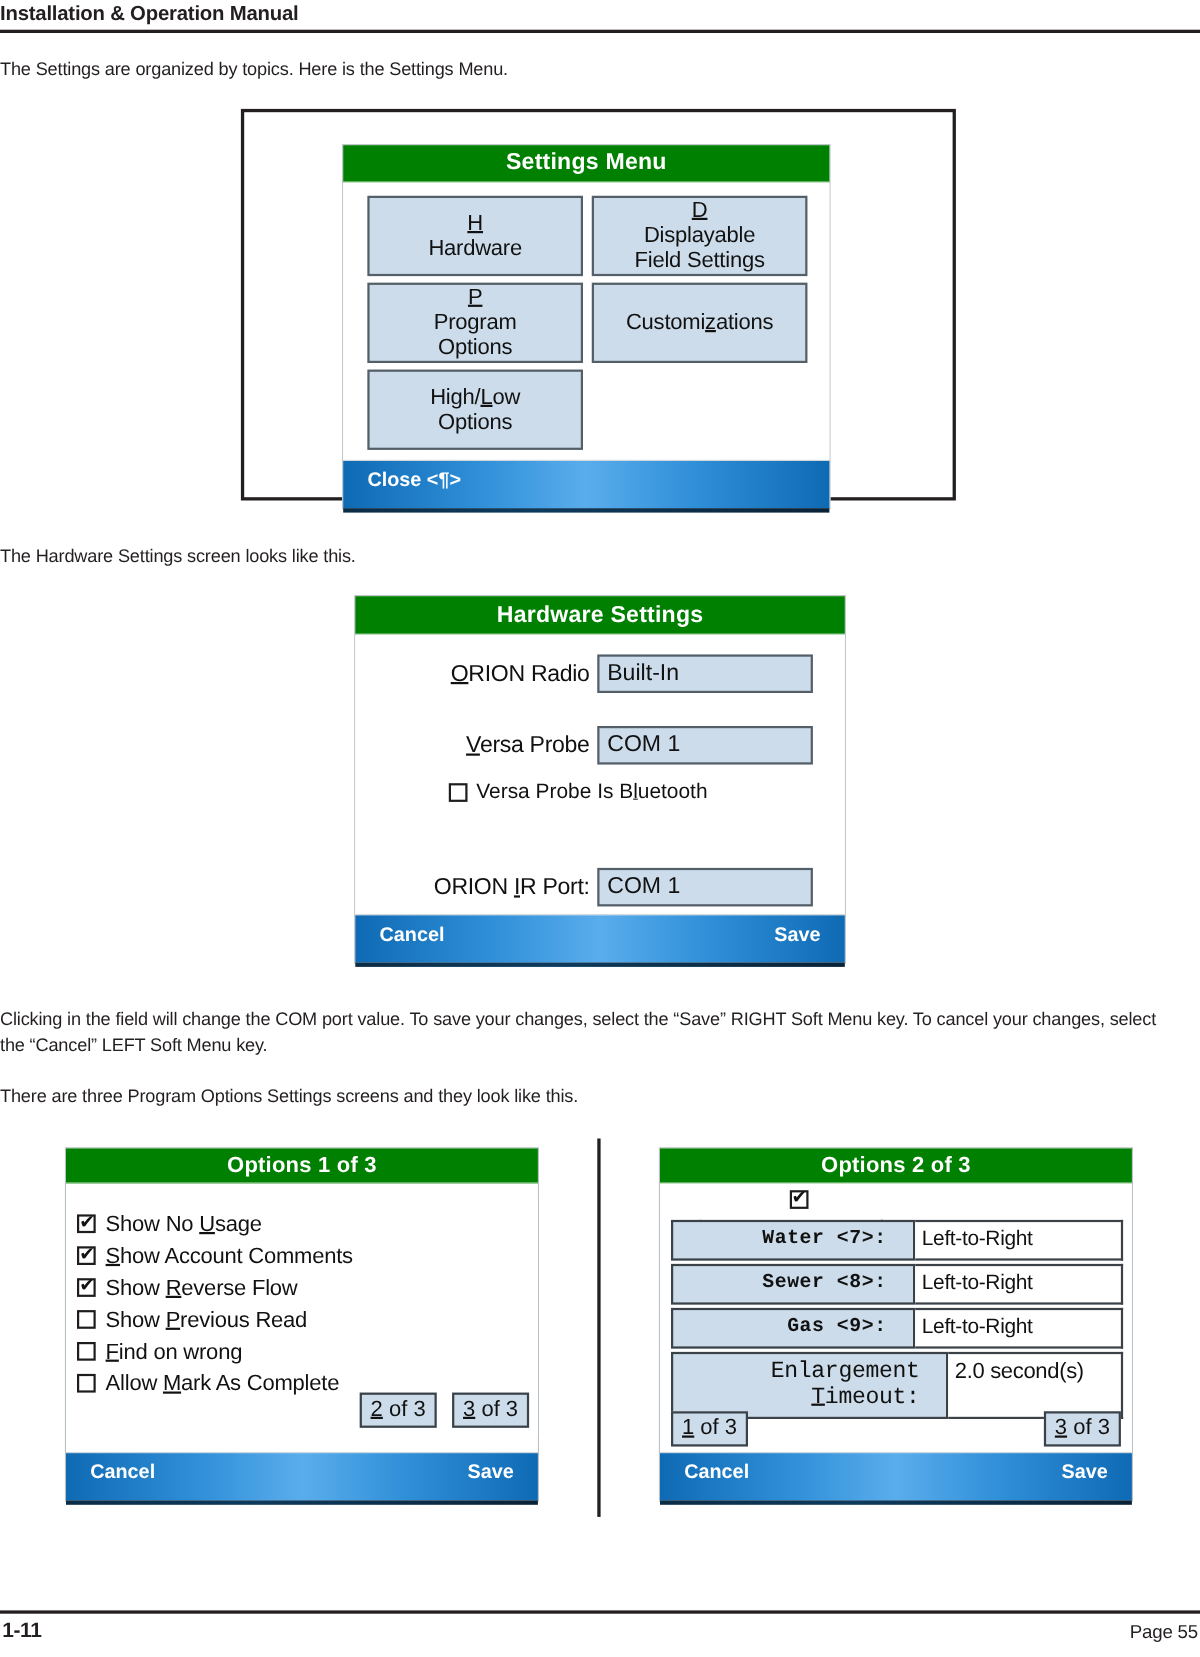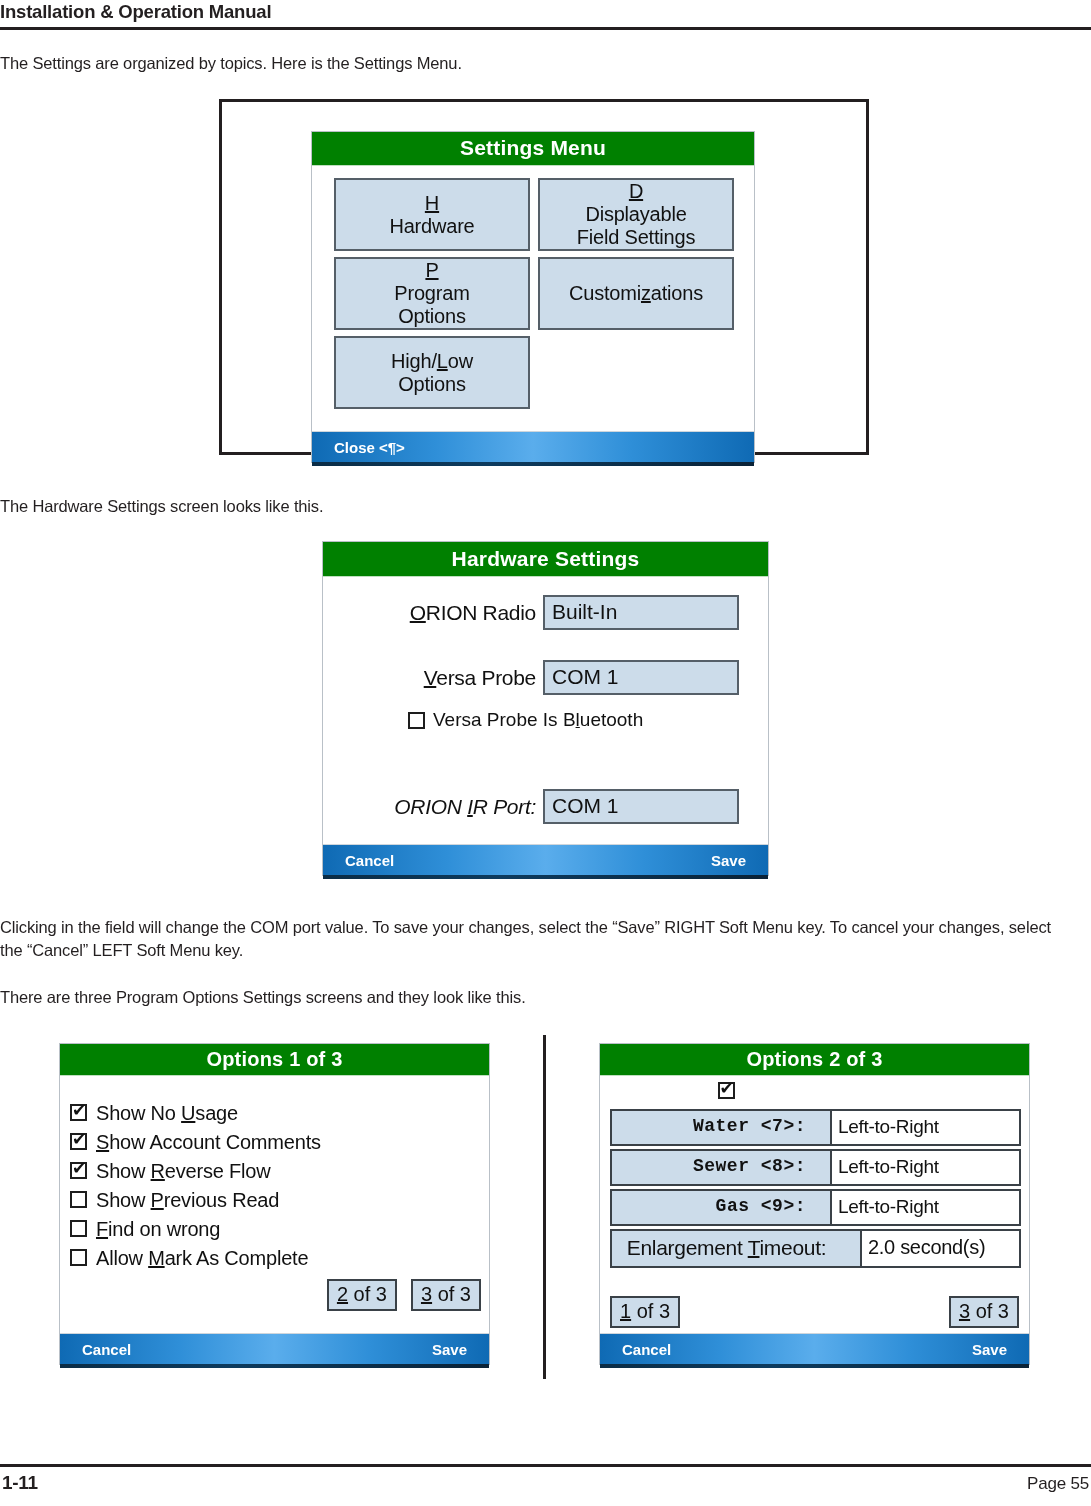--- a/index.html
+++ b/index.html
@@ -46,24 +46,24 @@
   .dev-title{
     background:#008000; color:#ffffff;
     text-align:center; font-weight:bold;
     font-size:21px; line-height:1;
     padding:6px 0 7px 0;
     border-bottom:1px solid #bfe0bf;
     letter-spacing:0.2px;
   }
   .dev-body{ flex:1 1 auto; position:relative; background:#fff; }
   .dev-footer{
-    position:relative; height:31px;
+    position:relative; height:44px;
     background:linear-gradient(90deg,#0f6ab4 0%,#2f8fd8 28%,#5aadec 50%,#2f8fd8 72%,#0f6ab4 100%);
     border-top:1px solid #cfd6dc;
-    color:#ffffff; font-weight:bold; font-size:15px;padding-left:48px;
+    color:#ffffff; font-weight:bold; font-size:18px;padding-left:48px;
   }
   .dev-footer::after{
     content:""; position:absolute; left:0; right:0; bottom:-4px; height:4px;
     background:linear-gradient(90deg,#0b2c45 0%,#0d3b5e 40%,#0a2236 100%);
   }
   .dev-footer .fleft{ position:absolute; left:22px; top:7px; }
   .dev-footer .fright{ position:absolute; right:22px; top:7px; }
 
   
   #fig1-frame{
@@ -158,22 +158,22 @@
     width:222px; background:#ccdcea; border:2px solid #3a4147;
     font-family:"Liberation Mono", monospace;
     font-size:18px; font-weight:bold; text-align:right;
     padding:5px 24px 6px 0; color:#111; letter-spacing:0.5px;
   }
   .o2-val{
     flex:1; background:#ffffff; border:2px solid #3a4147; border-left:none;
     font-size:19px; padding:5px 0 6px 6px; color:#111; letter-spacing:-0.3px;
   }
   .o2-row.wide .o2-key{
-    width:252px; font-family:Liberation Sans, sans-serif;
-    font-weight:normal; font-size:21px; text-align:center; padding-left:5px;
+    width:252px; font-family:Liberation Mono, monospace;
+    font-weight:normal; font-size:21px; text-align:right; padding-left:5px;
     letter-spacing:-0.3px;
   }
   .o2-row.wide .o2-val{ font-size:20px; }
   #fig4-pager{ bottom:5px; }
 
   
   #fig-divider{
     position:absolute; left:543px; top:1035px;
     width:3px; height:344px; background:#231f20;
   }
@@ -260,21 +260,21 @@
       <div class="hw-label" style="width:213px;"><u>V</u>ersa Probe</div>
       <div class="hw-field" style="margin-left:7px;width:196px;">COM 1</div>
     </div>
 
     <div class="hw-check" style="left:85px;top:132px;">
       <span class="cbox"></span>
       <span>Versa Probe Is B<u>l</u>uetooth</span>
     </div>
 
     <div class="hw-row" style="left:0;top:212px;width:421px;">
-      <div class="hw-label" style="width:213px;font-style:italic;">ORION <u>I</u>R Port:</div>
+      <div class="hw-label" style="width:213px;">ORION <u>I</u>R Port:</div>
       <div class="hw-field" style="margin-left:7px;width:196px;">COM 1</div>
     </div>
 
   </div>
   <div class="dev-footer">
     <span class="fleft">Cancel</span>
     <span class="fright">Save</span>
   </div>
 </div>
 

